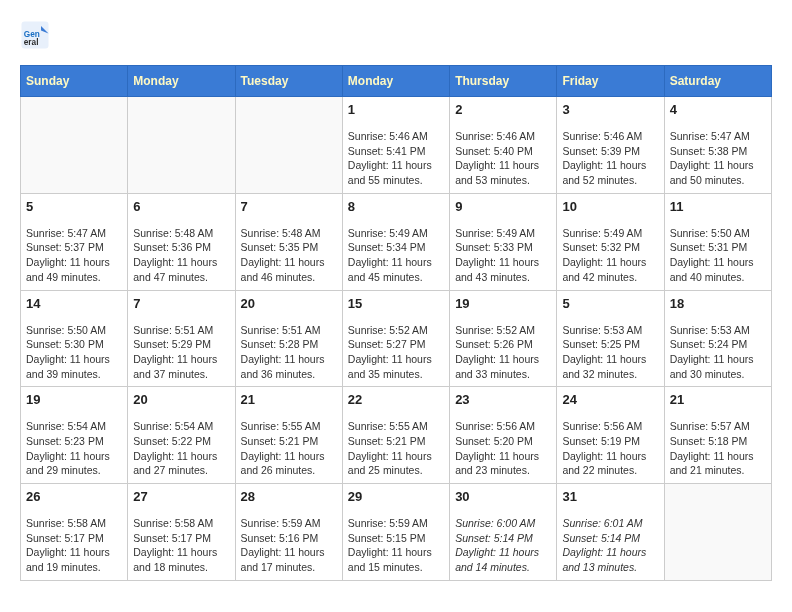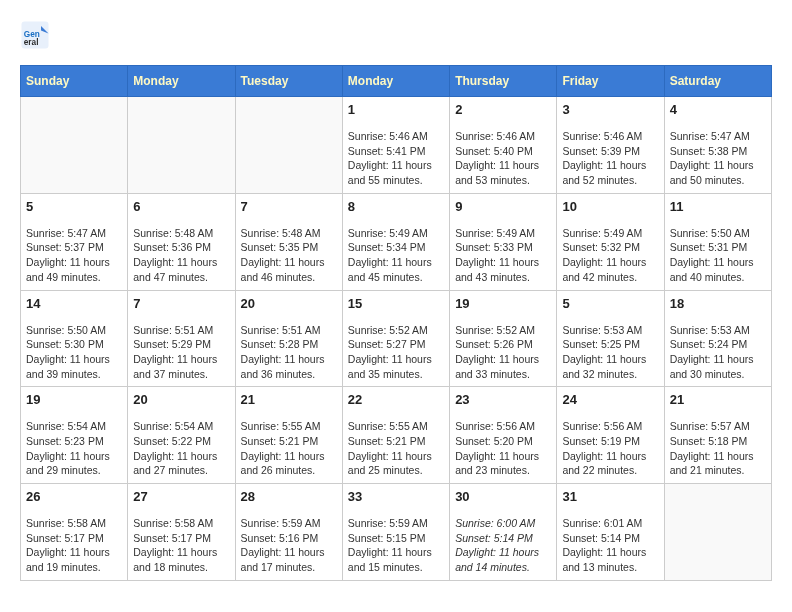--- a/index.html
+++ b/index.html
@@ -287,33 +287,33 @@
 Sunset: 5:17 PM
 Daylight: 11 hours and 18 minutes.</div>
         </td>
         <td>
           <div class="day-number">28</div>
           <div class="day-info" style="white-space: pre-line;">Sunrise: 5:59 AM
 Sunset: 5:16 PM
 Daylight: 11 hours and 17 minutes.</div>
         </td>
         <td>
-          <div class="day-number">33</div>
+          <div class="day-number">29</div>
           <div class="day-info" style="white-space: pre-line;">Sunrise: 5:59 AM
 Sunset: 5:15 PM
 Daylight: 11 hours and 15 minutes.</div>
         </td>
         <td>
           <div class="day-number">30</div>
           <div class="day-info" style="white-space: pre-line; font-style: italic;">Sunrise: 6:00 AM
 Sunset: 5:14 PM
 Daylight: 11 hours and 14 minutes.</div>
         </td>
         <td>
           <div class="day-number">31</div>
-          <div class="day-info" style="white-space: pre-line;">Sunrise: 6:01 AM
+          <div class="day-info" style="white-space: pre-line; font-style: italic;">Sunrise: 6:01 AM
 Sunset: 5:14 PM
 Daylight: 11 hours and 13 minutes.</div>
         </td>
         <td class="empty"></td>
       </tr>
     </tbody>
 </table>
 
 </body></html>

